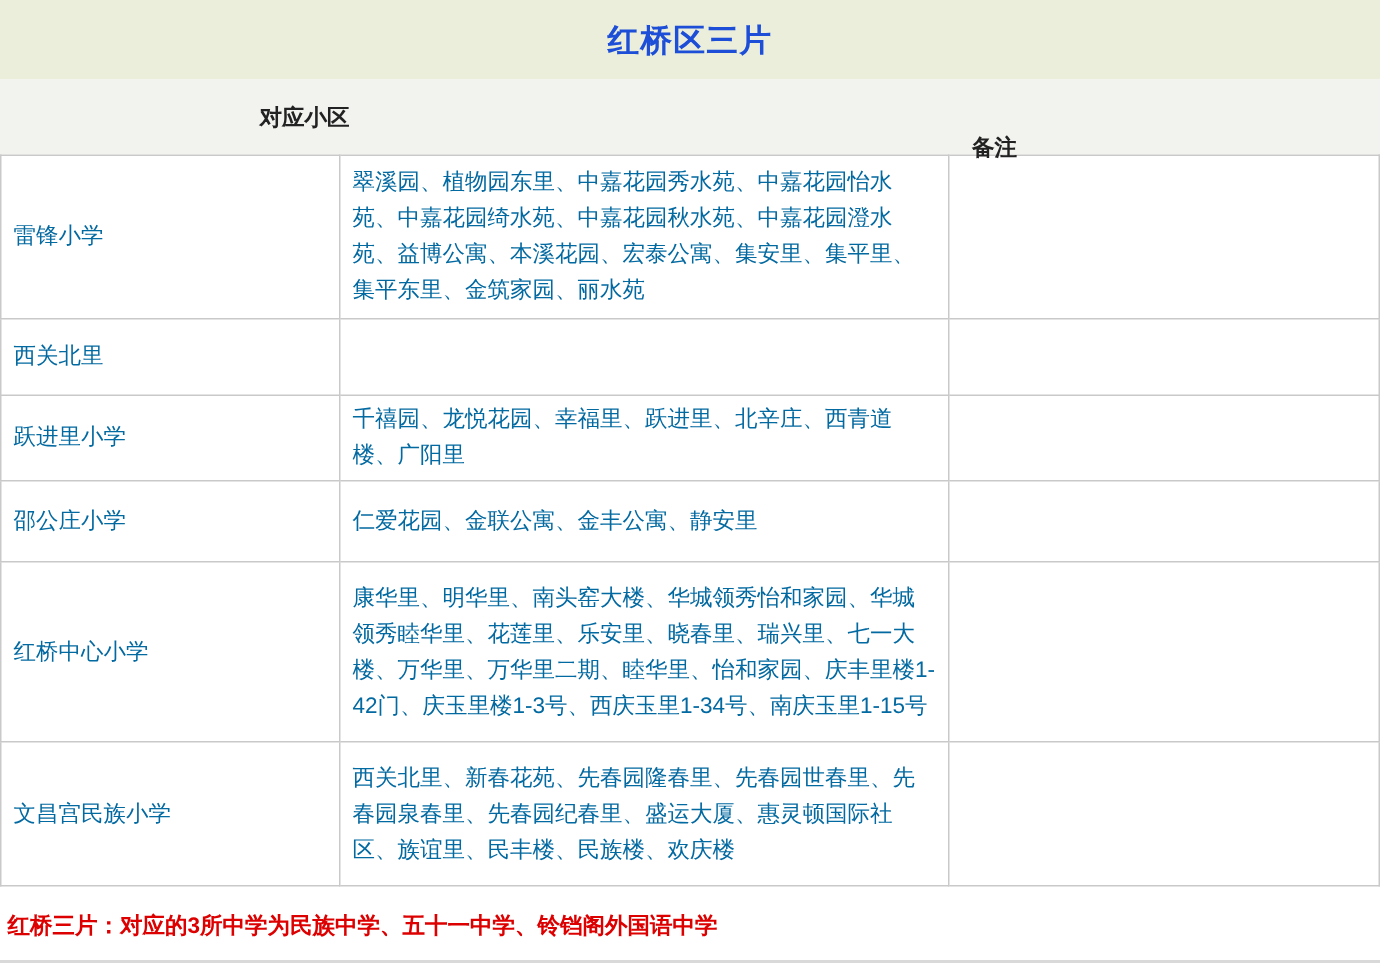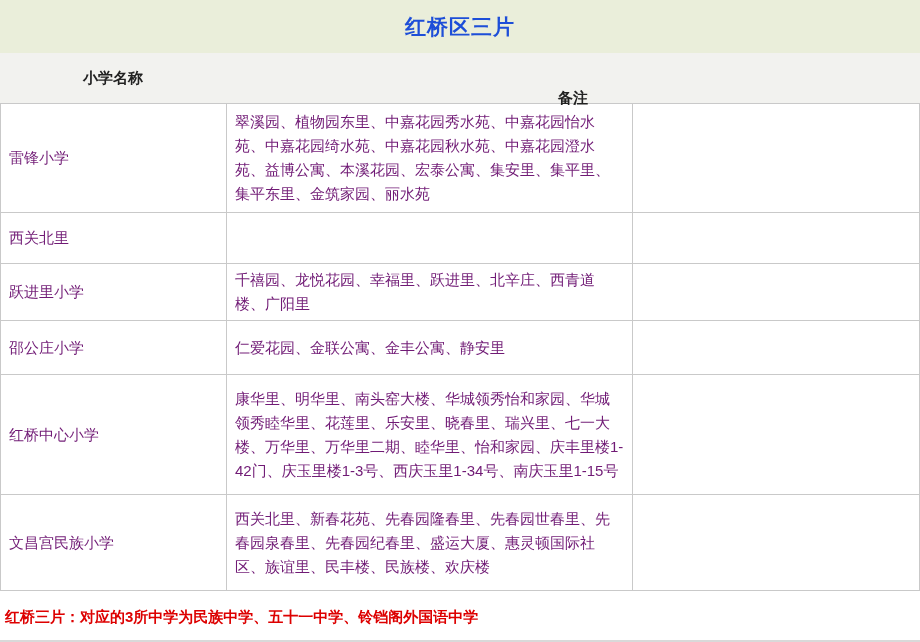--- a/index.html
+++ b/index.html
@@ -40,21 +40,21 @@
     border-collapse: collapse;
     table-layout: fixed;
     width: 919px;
   }
   table.grid col.c1 { width: 226px; }
   table.grid col.c2 { width: 406px; }
   table.grid col.c3 { width: 287px; }
   table.grid td {
     border: 1px solid #c9c9c9;
     font-size: 15px;
-    color: #701a75;
+    color: #0369a1;
     line-height: 24px;
     vertical-align: middle;
     padding: 4px 8px;
     word-break: break-all;
   }
   .footer-note {
     padding: 17px 20px 0 5px;
     font-size: 15px;
     font-weight: bold;
     color: #dd0000;
@@ -63,21 +63,21 @@
 </head>
 <body>
 
 <div class="page">
 
   <div class="title-bar">
     <span class="title-text">红桥区三片</span>
   </div>
 
   <div class="header-row">
-    <div class="header-cell hc-school">小学名称</div>
+    <div class="header-cell hc-communities">对应小区</div>
     <div class="header-cell hc-remark">备注</div>
   </div>
 
   <table class="grid">
     <colgroup>
       <col class="c1">
         <col class="c2">
         <col class="c3">
     </colgroup>
     <tbody>

